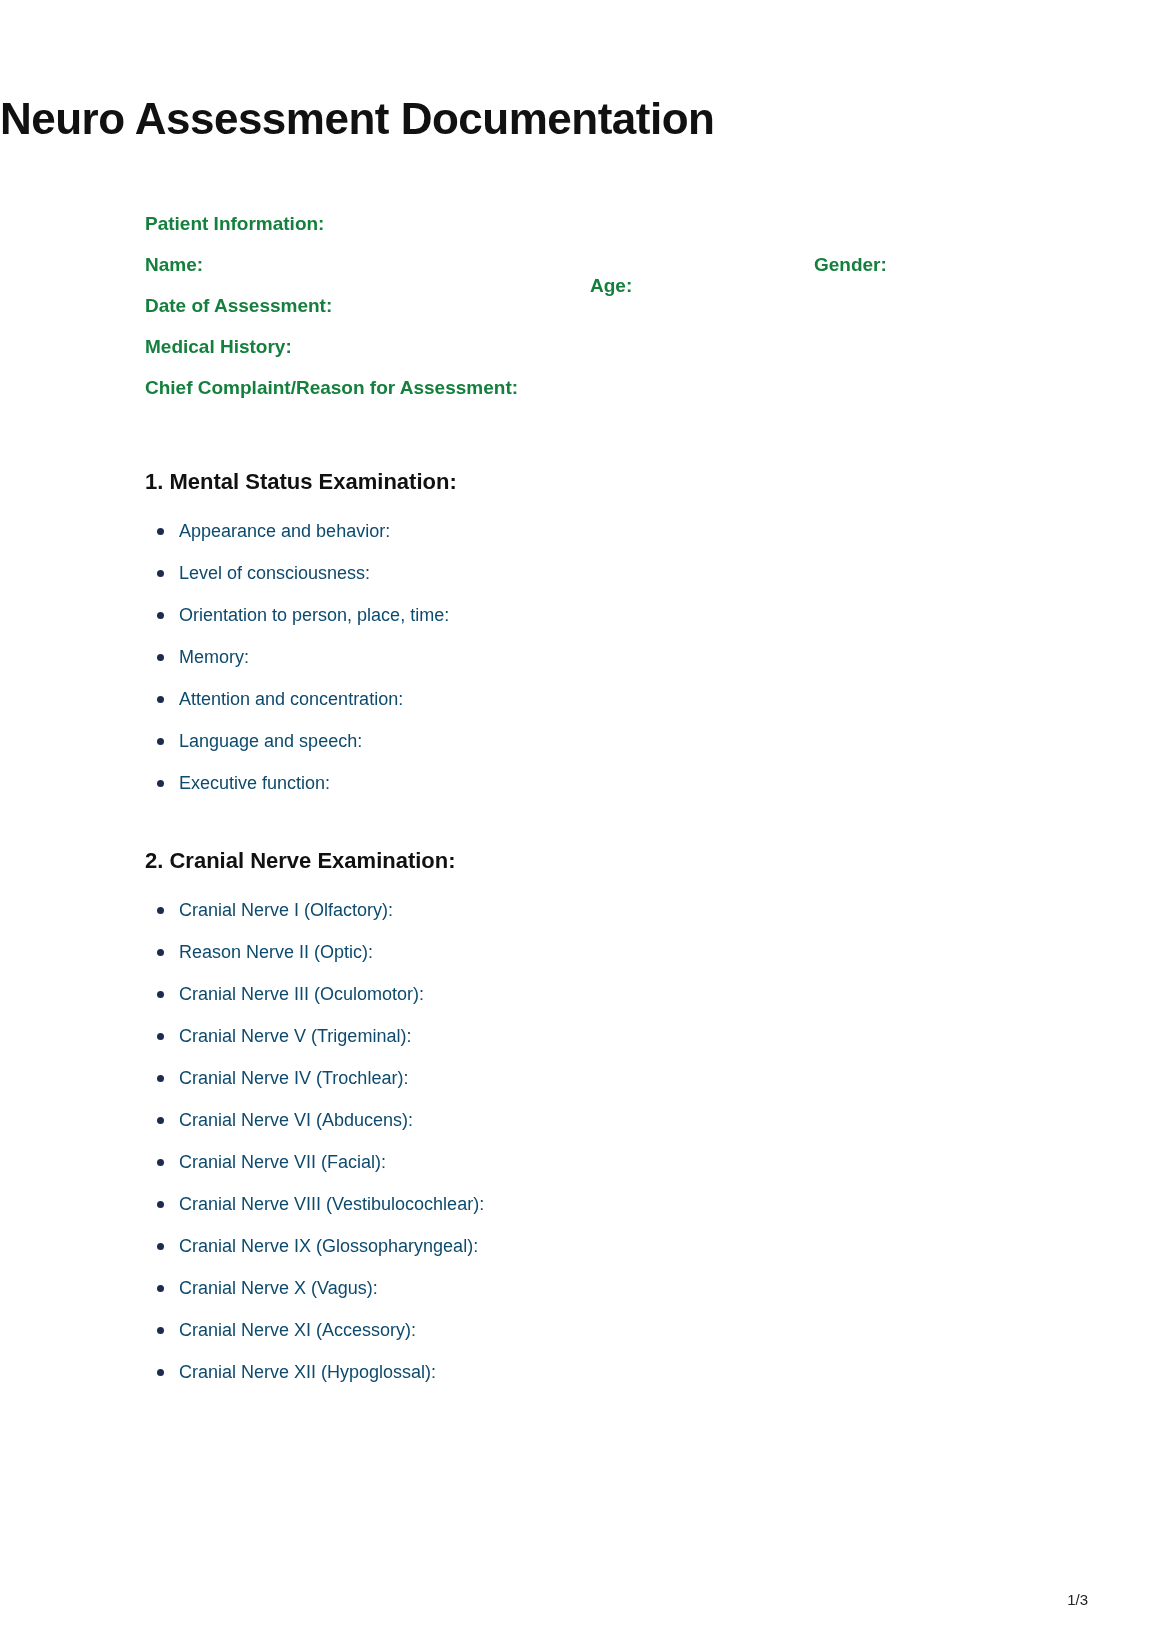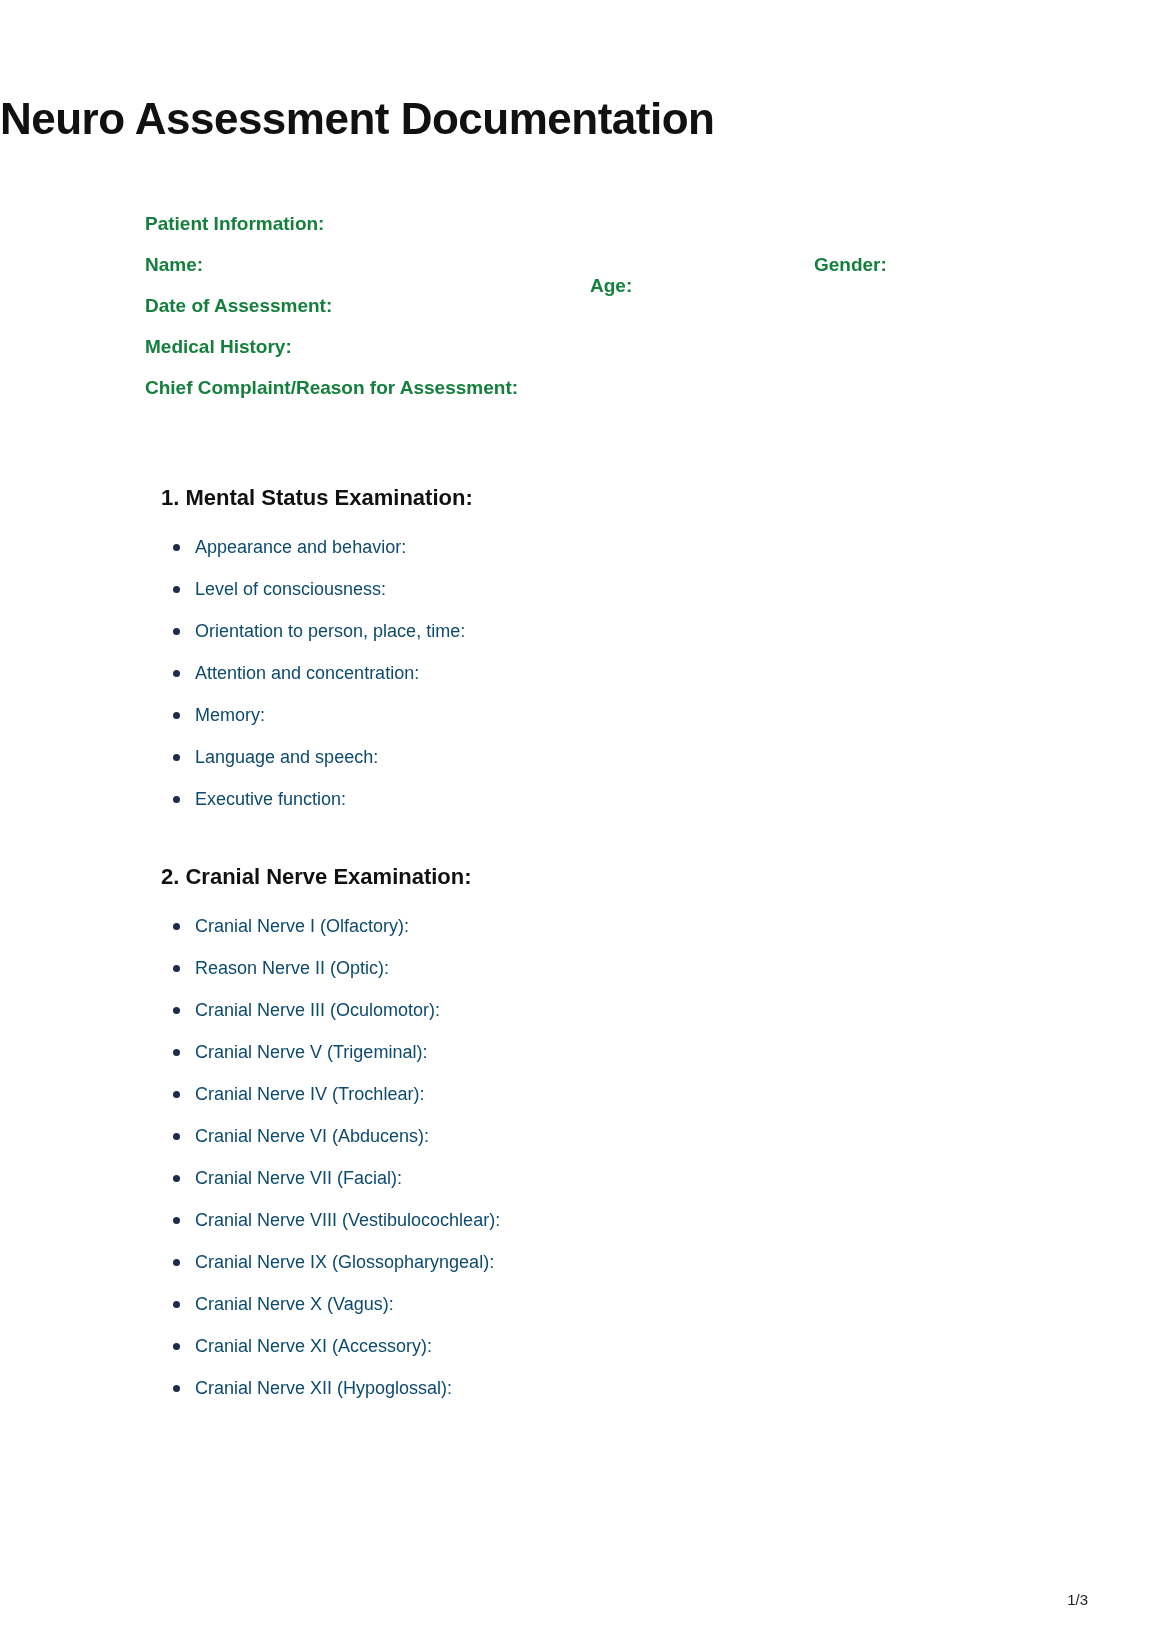--- a/index.html
+++ b/index.html
@@ -36,21 +36,21 @@
   }
   .patient-block .line .inline-age{
     position:absolute;left:445px;top:12px;margin-top:9px;
   }
   .patient-block .line .inline-gender{
     position:absolute;left:645px;top:0;margin-left:24px;
   }
   .sections{
     position:absolute;left:145px;top:470px;right:120px;
   }
-  .section{margin:16px;}
+  .section{margin:0;}
   .section + .section{margin-top:56px;}
   .section-heading{
     font-size:22px;font-weight:bold;line-height:24px;
     color:#111111;
     margin:0 0 28px 0;
   }
   .section-list{
     list-style:none;
     margin:0;padding:0 0 0 12px;
   }
@@ -110,26 +110,26 @@
     <span>Level of consciousness:</span>
   </li>
 
   <li>
     <span class="bullet-dot"></span>
     <span>Orientation to person, place, time:</span>
   </li>
 
   <li>
     <span class="bullet-dot"></span>
+    <span>Memory:</span>
+  </li>
+
+  <li>
+    <span class="bullet-dot"></span>
     <span>Attention and concentration:</span>
-  </li>
-
-  <li>
-    <span class="bullet-dot"></span>
-    <span>Memory:</span>
   </li>
 
   <li>
     <span class="bullet-dot"></span>
     <span>Language and speech:</span>
   </li>
 
   <li>
     <span class="bullet-dot"></span>
     <span>Executive function:</span>

